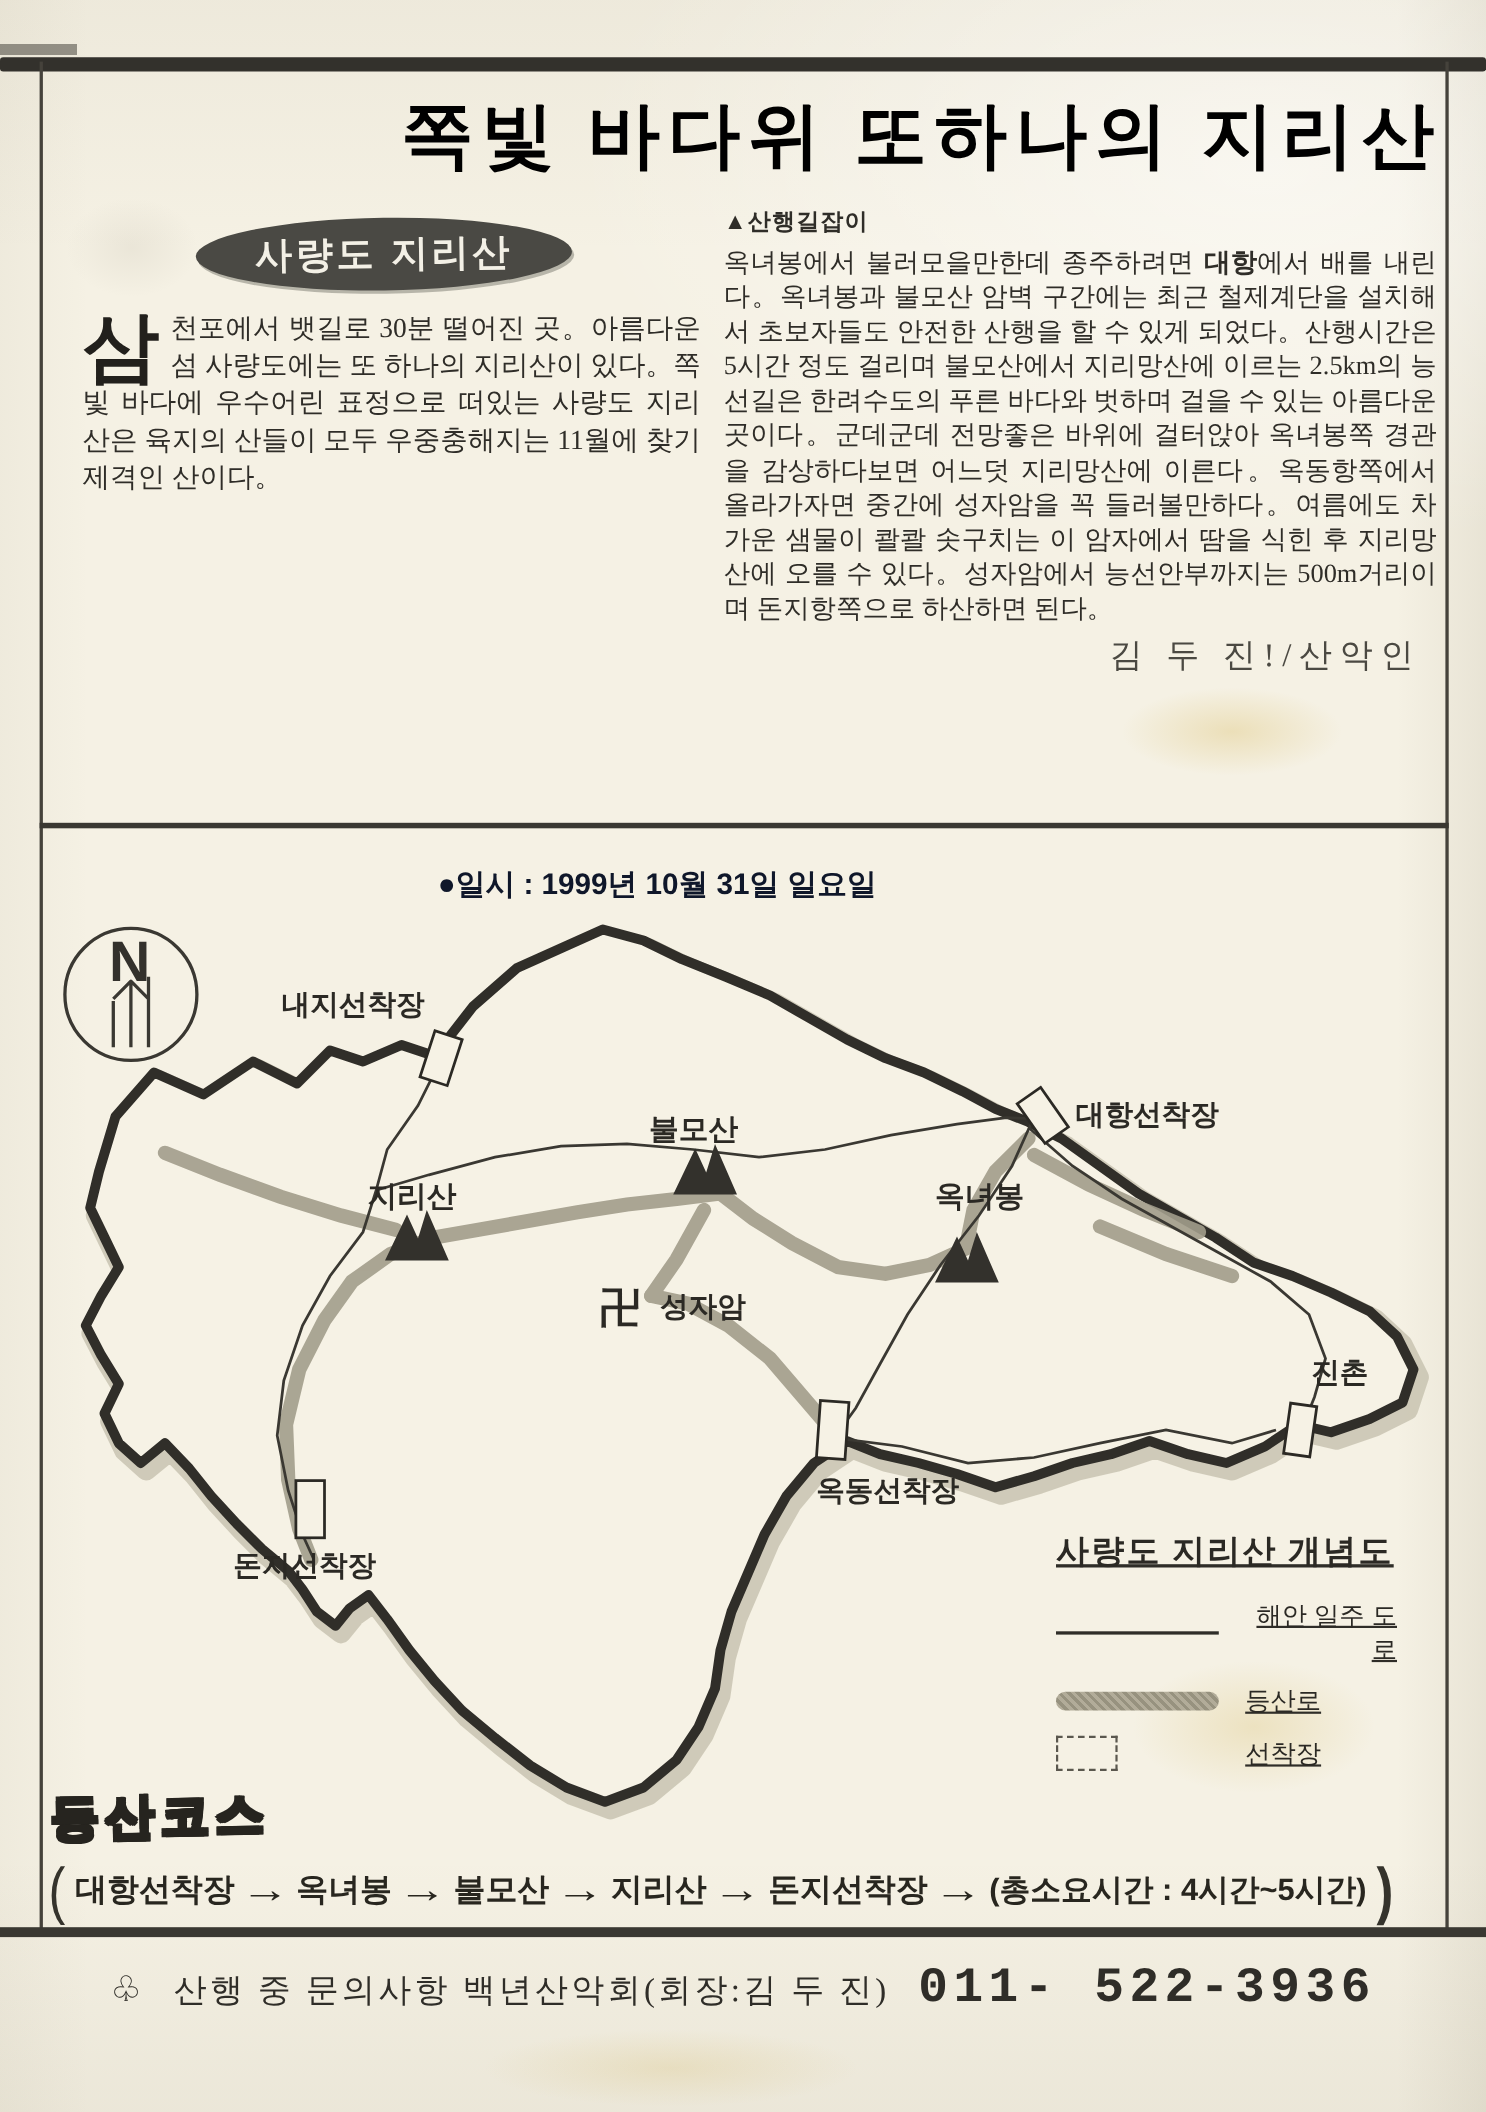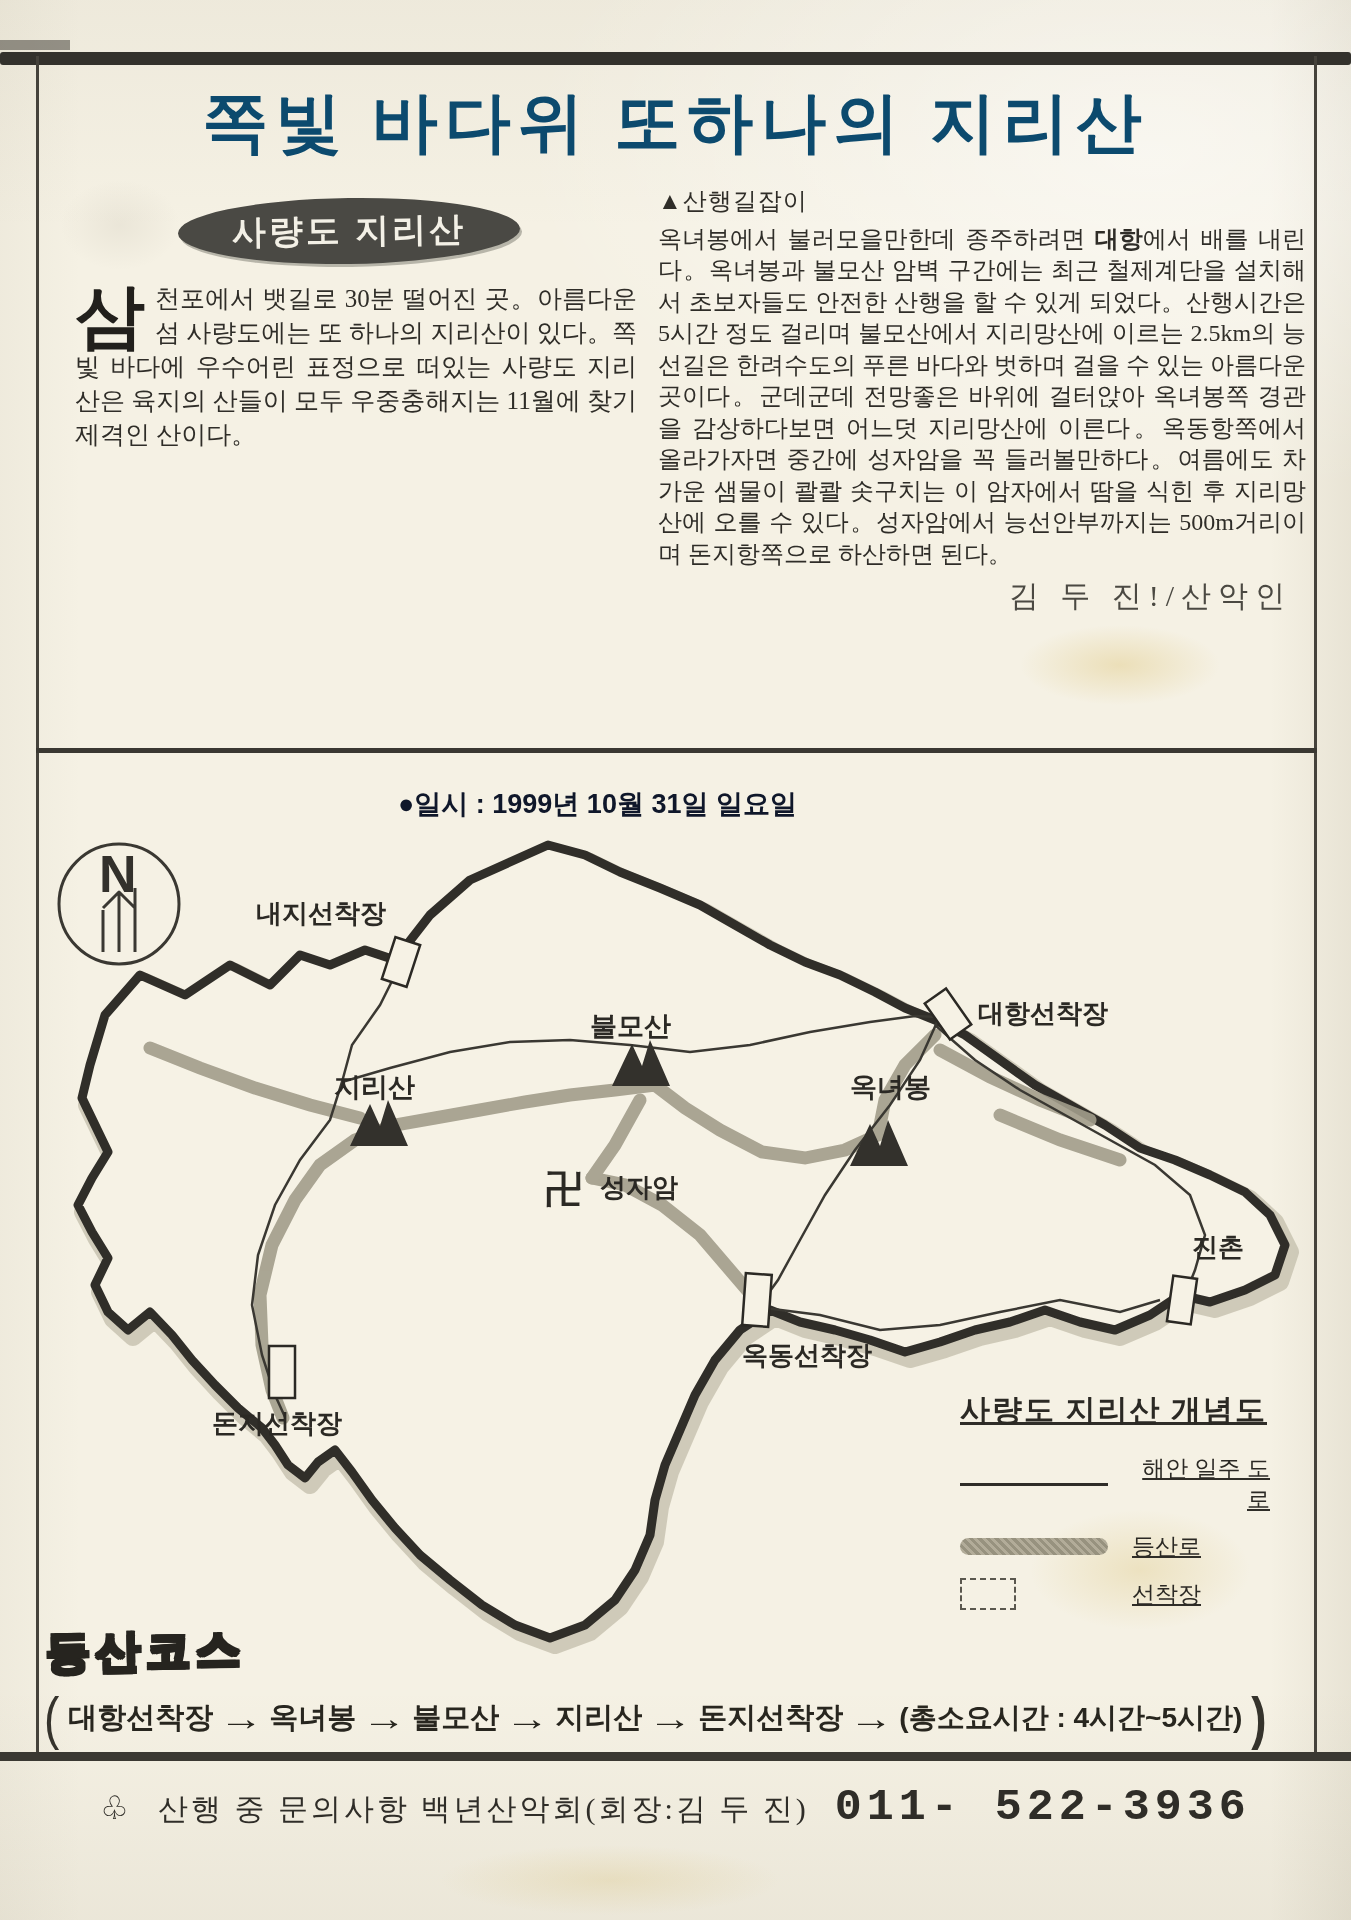--- a/index.html
+++ b/index.html
@@ -24,36 +24,36 @@
   
   .bar-top{position:absolute;left:0;top:52px;width:1351px;height:13px;background:#33312c;border-radius:3px;}
   .bar-bottom{position:absolute;left:0;top:1752px;width:1351px;height:9px;background:#3a3832;}
   .frame-left{position:absolute;left:36px;top:56px;width:3px;height:1700px;background:#45423b;}
   .frame-right{position:absolute;left:1314px;top:56px;width:3px;height:1700px;background:#45423b;}
   .divider{position:absolute;left:36px;top:748px;width:1281px;height:5px;background:#3a3832;}
   .speck{position:absolute;left:0;top:40px;width:70px;height:10px;background:#55524a;opacity:.6;}
 
   
   .article-title{
-    position:absolute;left:40px;top:78px;width:1271px;text-align:center;
-    font-size:66px;font-weight:bold;letter-spacing:7px;color:#0c4a6e;
+    position:absolute;left:40px;top:78px;width:1271px;text-align:right;
+    font-size:66px;font-weight:bold;letter-spacing:7px;color:#000000;
   }
   .badge{
     position:absolute;left:178px;top:198px;width:342px;height:66px;
     background:#4a4944;border-radius:50%;display:flex;align-items:center;justify-content:center;
     transform:rotate(-.8deg);box-shadow:2px 3px 0 rgba(70,68,60,.35);
   }
   .badge span{color:#f3f0e6;font-size:34px;font-weight:bold;letter-spacing:3px;
     font-family:"Liberation Sans","DejaVu Sans",sans-serif;}
   .col{position:absolute;text-align:justify;overflow:hidden;}
   .col-left{left:75px;top:282px;width:562px;height:430px;font-size:25px;line-height:34px;}
   .col-right{left:658px;top:186px;width:648px;height:540px;font-size:24px;line-height:31.5px;}
   .dropcap{float:left;font-size:70px;line-height:62px;font-weight:bold;margin:4px 10px 0 0;color:#22201c;}
   .para2{text-indent:1em;margin-top:4px;}
-  .guide-head{font-size:24px;font-weight:normal;margin-bottom:6px;letter-spacing:1px;}
+  .guide-head{font-size:21px;font-weight:bold;margin-bottom:6px;letter-spacing:1px;}
   .em-bold{font-weight:bold;}
   .signature{text-align:right;padding-right:14px;margin-top:10px;font-size:30px;letter-spacing:7px;color:#4b4942;}
 
   
   .club-row{position:absolute;left:398px;top:786px;display:flex;align-items:baseline;gap:20px;white-space:nowrap;}
   .club-name{font-size:42px;letter-spacing:9px;color:#2c2a25;}
   .date-line{font-size:27px;font-weight:bold;font-family:"Liberation Sans","DejaVu Sans",sans-serif;color:#0f172a;}
 
   .compass{position:absolute;left:55px;top:840px;width:128px;height:128px;}
   .map-svg{position:absolute;left:35px;top:805px;width:1285px;height:855px;}

